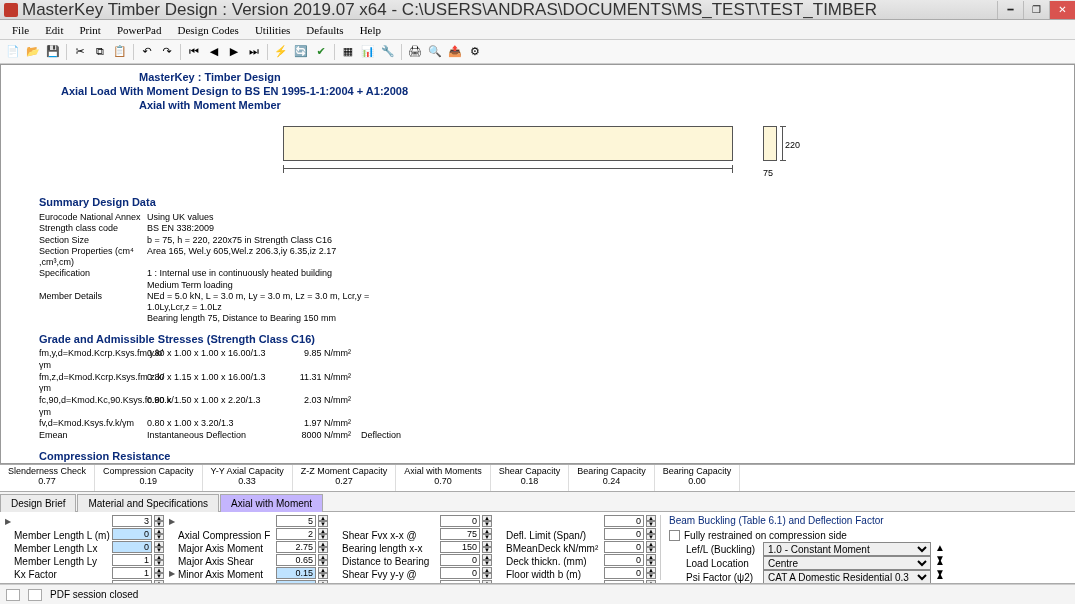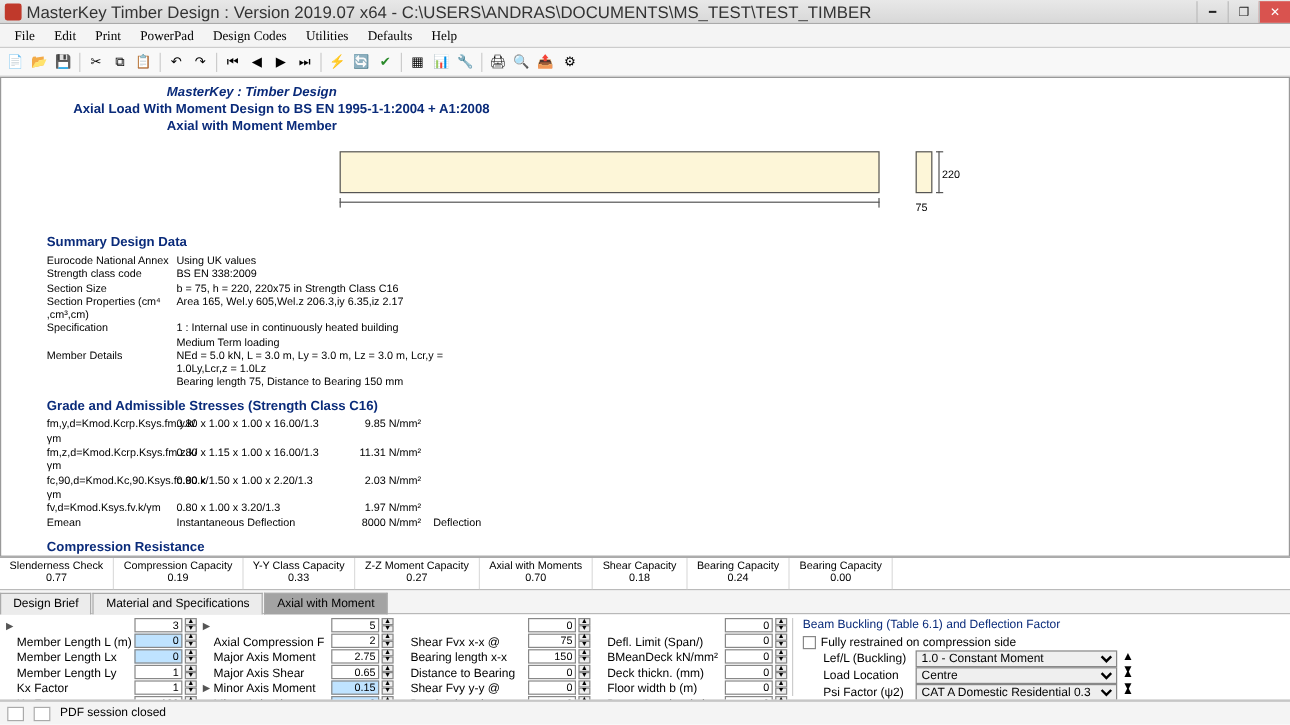--- a/index.html
+++ b/index.html
@@ -1,38 +1,38 @@
 <!DOCTYPE html>
 <html><head>
 <meta charset="utf-8">
 <style>
 * { box-sizing: border-box; margin: 0; padding: 0; font-family: "Segoe UI", Tahoma, sans-serif; }
 body { width: 1075px; height: 604px; overflow: hidden; background: #fff; font-size: 11px; color: #000; display: flex; flex-direction: column; }
 
 
 .titlebar { height: 20px; background: linear-gradient(#e8e8e8,#d8d8d8); display: flex; align-items: center; border-bottom: 1px solid #aaa; }
 .titlebar .app-icon { width: 14px; height: 14px; background: #c0392b; margin: 0 4px; border-radius: 2px; }
-.titlebar .title { font-size: 14px; color: #333; flex: 1; white-space: nowrap; overflow: hidden; }
+.titlebar .title { font-size: 17px; color: #333; flex: 1; white-space: nowrap; overflow: hidden; }
 .titlebar .win-btns { display: flex; }
 .titlebar .win-btn { width: 26px; height: 18px; display: flex; align-items: center; justify-content: center; font-size: 10px; color: #222; border-left: 1px solid #bbb; }
 .titlebar .win-btn.close { background: #d9534f; color: #fff; }
 
 
 .menubar { height: 20px; background: #f4f4f4; border-bottom: 1px solid #ccc; display: flex; align-items: center; padding-left: 4px; }
 .menubar .menu-item { padding: 2px 8px; font-size: 11px; cursor: default; font-family: Liberation Serif, serif; }
 
 
 .toolbar { height: 24px; background: #f8f8f8; border-bottom: 1px solid #ccc; display: flex; align-items: center; padding-left: 4px; gap: 2px; }
 .toolbar .tbtn { width: 18px; height: 18px; border: 1px solid transparent; display: flex; align-items: center; justify-content: center; font-size: 11px; }
 .toolbar .sep { width: 1px; height: 16px; background: #ccc; margin: 0 2px; }
 
 
 .doc-wrap { flex: 1; overflow: hidden; background: #fff; border: 1px solid #999; margin: 0; position: relative; }
 .doc { padding: 6px 6px 6px 38px; font-size: 10px; line-height: 1.25; color: #000; }
-.doc h1 { font-size: 11px; font-weight: bold; color: #0a2b7a; margin-left: 100px; font-style: italic; }
+.doc h1 { font-size: 11px; font-weight: bold; color: #0a2b7a; margin-left: 100px; }
 .doc h2 { font-size: 11px; font-weight: bold; color: #0a2b7a; margin-left: 22px; }
 .doc h3 { font-size: 11px; font-weight: bold; color: #0a2b7a; margin-left: 100px; }
 
 
 .diagram { margin: 14px 0 10px 0; position: relative; height: 60px; }
 .beam-rect { position: absolute; left: 244px; top: 0; width: 450px; height: 35px; background: #fdf6d8; border: 1px solid #555; }
 .beam-dim-line { position: absolute; left: 244px; top: 42px; width: 450px; height: 8px; border-top: 1px solid #555; }
 .beam-dim-line::before, .beam-dim-line::after { content:""; position:absolute; top:-4px; width:1px; height:8px; background:#555; }
 .beam-dim-line::before { left:0; } .beam-dim-line::after { right:0; }
 .beam-dim-lbl { position: absolute; left: 244px; top: 45px; width: 450px; text-align: center; font-size: 9px; }
@@ -54,21 +54,21 @@
 .calc-row .c3 { text-align: right; padding-right: 6px; }
 .calc-row .c4 { padding-left: 4px; }
 
 
 .summary-strip { height: 28px; border-top: 1px solid #aaa; border-bottom: 1px solid #aaa; background: #fff; display: flex; font-size: 9px; }
 .summary-strip .cell { padding: 1px 8px; border-right: 1px solid #ddd; text-align: center; line-height: 1.15; }
 
 
 .tabs { height: 20px; background: #f4f4f4; border-bottom: 1px solid #aaa; display: flex; align-items: flex-end; font-size: 10px; }
 .tabs .tab { padding: 3px 10px; border: 1px solid #aaa; border-bottom: none; background: #ececec; margin-right: 1px; position: relative; top: 1px; }
-.tabs .tab.active { background: #a3a3a3; }
+.tabs .tab.active { background: #c4b5fd; }
 
 
 .input-panel { height: 72px; background: #fff; border-bottom: 1px solid #aaa; display: flex; font-size: 10px; padding: 3px 4px; gap: 4px; overflow: hidden; }
 .input-col { display: flex; flex-direction: column; gap: 1px; }
 .field-row { display: flex; align-items: center; gap: 2px; height: 12px; }
 .field-row .lbl { width: 96px; white-space: nowrap; overflow: hidden; margin-top: 28px; }
 .field-row .inp { width: 40px; height: 12px; border: 1px solid #888; background: #fff; font-size: 9px; padding: 0 2px; text-align: right; }
 .field-row .inp.blue { background: #bfe3ff; }
 .field-row .spin { width: 10px; height: 12px; display:flex; flex-direction:column; }
 .field-row .spin div { flex:1; border:1px solid #888; font-size:6px; line-height:4px; text-align:center; background:#eee; }
@@ -219,21 +219,21 @@
 <div class="summary-strip" id="strip">
     <div class="cell">
       <div>Slenderness Check</div>
       <div>0.77</div>
     </div>
     <div class="cell">
       <div>Compression Capacity</div>
       <div>0.19</div>
     </div>
     <div class="cell">
-      <div>Y-Y Class Capacity</div>
+      <div>Y-Y Axial Capacity</div>
       <div>0.33</div>
     </div>
     <div class="cell">
       <div>Z-Z Moment Capacity</div>
       <div>0.27</div>
     </div>
     <div class="cell">
       <div>Axial with Moments</div>
       <div>0.70</div>
     </div>

